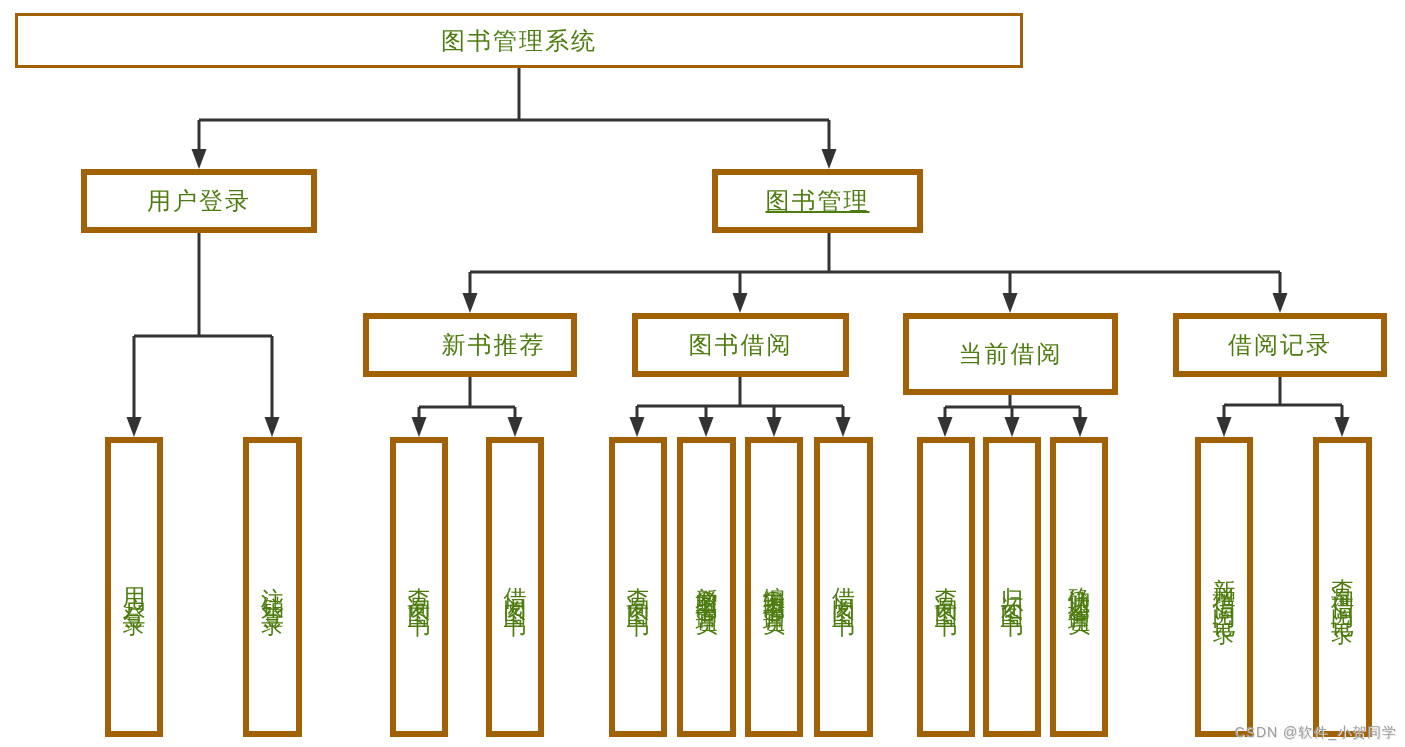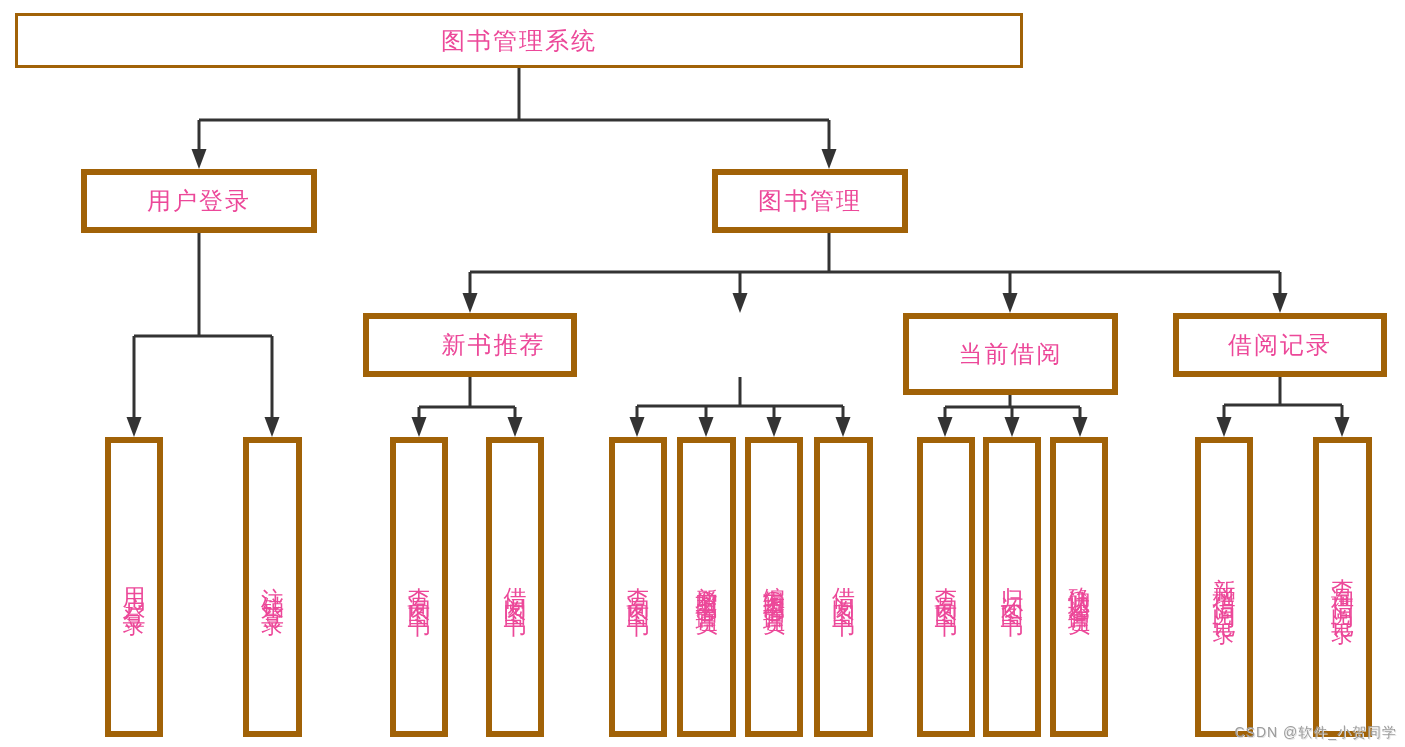--- a/index.html
+++ b/index.html
@@ -23,21 +23,21 @@
     height: 747px;
   }
   .node {
     position: absolute;
     box-sizing: border-box;
     background: #ffffff;
     border: 6px solid #a16207;
     display: flex;
     align-items: center;
     justify-content: center;
-    color: #ec4899;
+    color: #4d7c0f;
   }
   .hlabel {
     font-size: 24px;
     letter-spacing: 2px;
     white-space: nowrap;
     line-height: 1;
   }
   .leaf .vlabel {
     writing-mode: vertical-rl;
     text-orientation: mixed;
@@ -141,27 +141,30 @@
     </g>
   </svg>
 
   <div class="node" style="left:15px; top:13px; width:1008px; height:55px; border-width:3px;">
     <span class="hlabel">图书管理系统</span>
   </div>
 
   <div class="node" style="left:81px; top:169px; width:236px; height:64px;">
     <span class="hlabel">用户登录</span>
   </div>
-  <div class="node" style="left:712px; top:169px; width:196px; height:64px;">
+  <div class="node" style="left:712px; top:169px; width:211px; height:64px;text-decoration:underline;">
     <span class="hlabel">图书管理</span>
   </div>
 
   <div class="node" style="left:363px; top:313px; width:214px; height:64px;padding-left:47px;">
     <span class="hlabel">新书推荐</span>
   </div>
+  <div class="node" style="left:632px; top:313px; width:217px; height:64px;">
+    <span class="hlabel">图书借阅</span>
+  </div>
   <div class="node" style="left:903px; top:313px; width:215px; height:82px;">
     <span class="hlabel">当前借阅</span>
   </div>
   <div class="node" style="left:1173px; top:313px; width:214px; height:64px;">
     <span class="hlabel">借阅记录</span>
   </div>
 
   <div class="node leaf" style="left:105px; top:437px; width:58px; height:300px;">
     <span class="vlabel">用户登录</span>
   </div>

